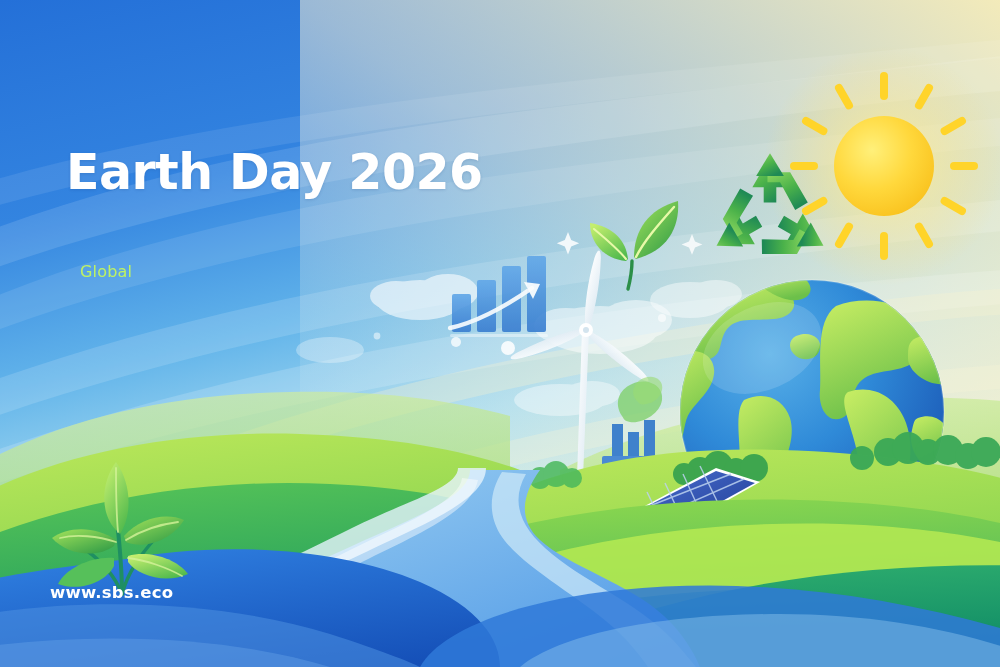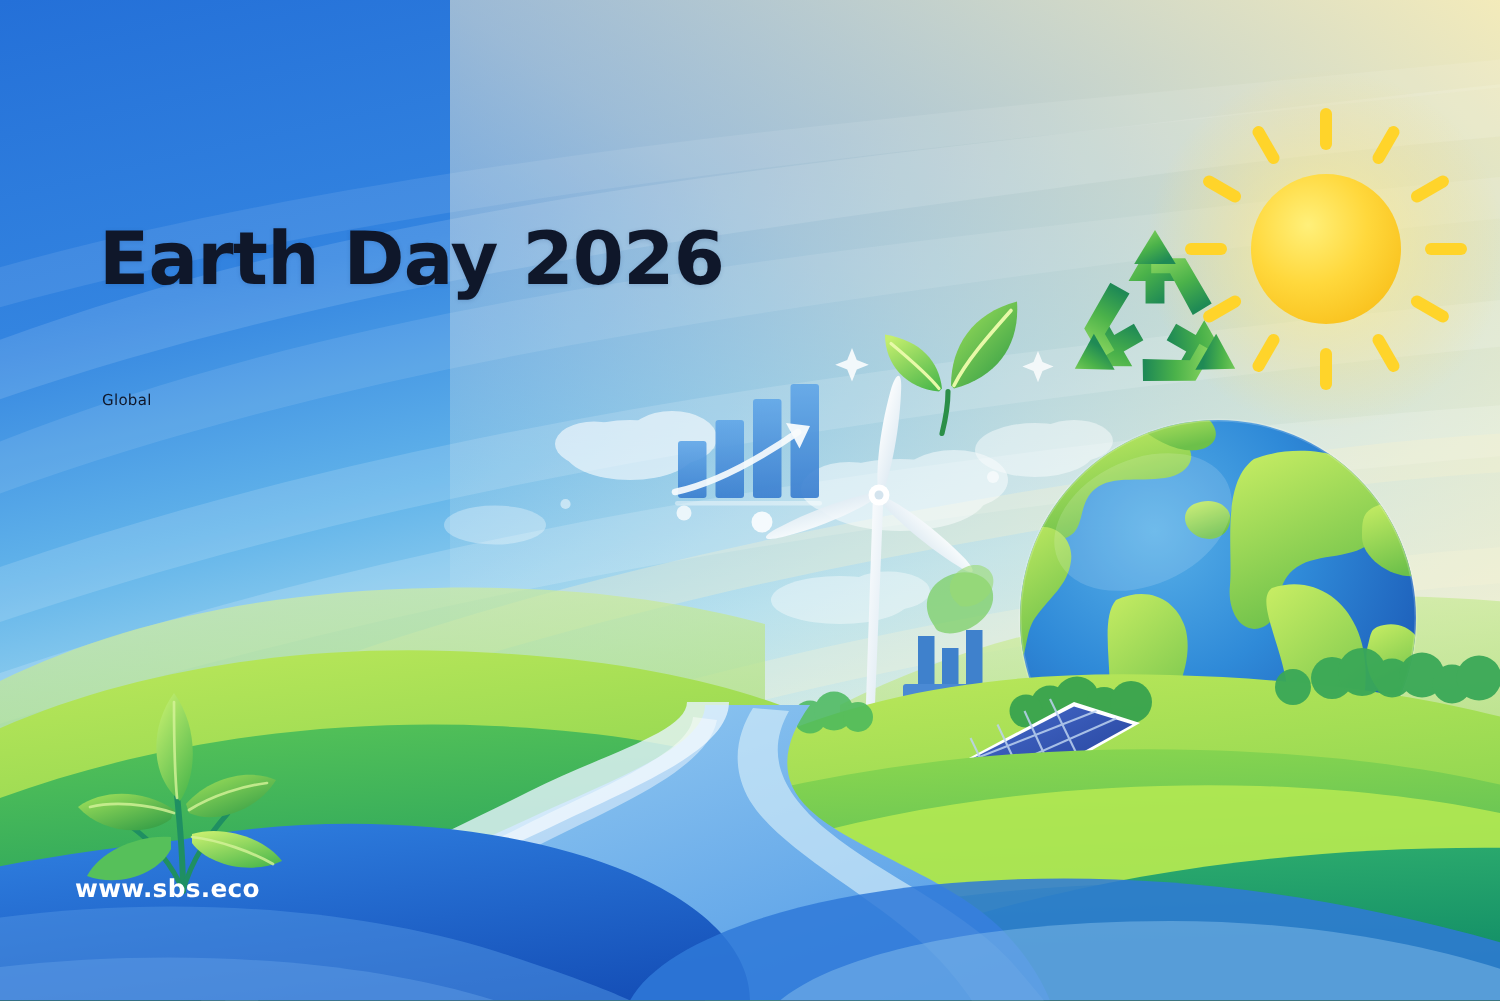--- a/index.html
+++ b/index.html
@@ -26,43 +26,43 @@
     position: absolute;
     inset: 0;
     pointer-events: none;
   }
   #title {
     position: absolute;
     left: 66px;
     top: 148px;
     font-size: 49px;
     font-weight: 700;
-    color: #0f172a;
+    color: #ffffff;
     letter-spacing: -0.5px;
     line-height: 1;
     white-space: nowrap;
     text-shadow: 0 1px 3px rgba(20,60,120,0.18);
   }
   #daterange {
     position: absolute;
     left: 68px;
     top: 228px;
     font-size: 18.5px;
     font-weight: 400;
     color: #f2f7ff;
     letter-spacing: 0.2px;
     white-space: nowrap;
   }
   #scope {
     position: absolute;
-    left: 68px;
+    left: 80px;
     top: 262px;
-    font-size: 10px;
+    font-size: 16px;
     font-weight: 400;
-    color: #0f172a;
+    color: #bef264;
     letter-spacing: 0.2px;
     white-space: nowrap;
   }
   #weburl {
     position: absolute;
     left: 50px;
     top: 583px;
     font-size: 16.5px;
     font-weight: 700;
     color: #ffffff;

